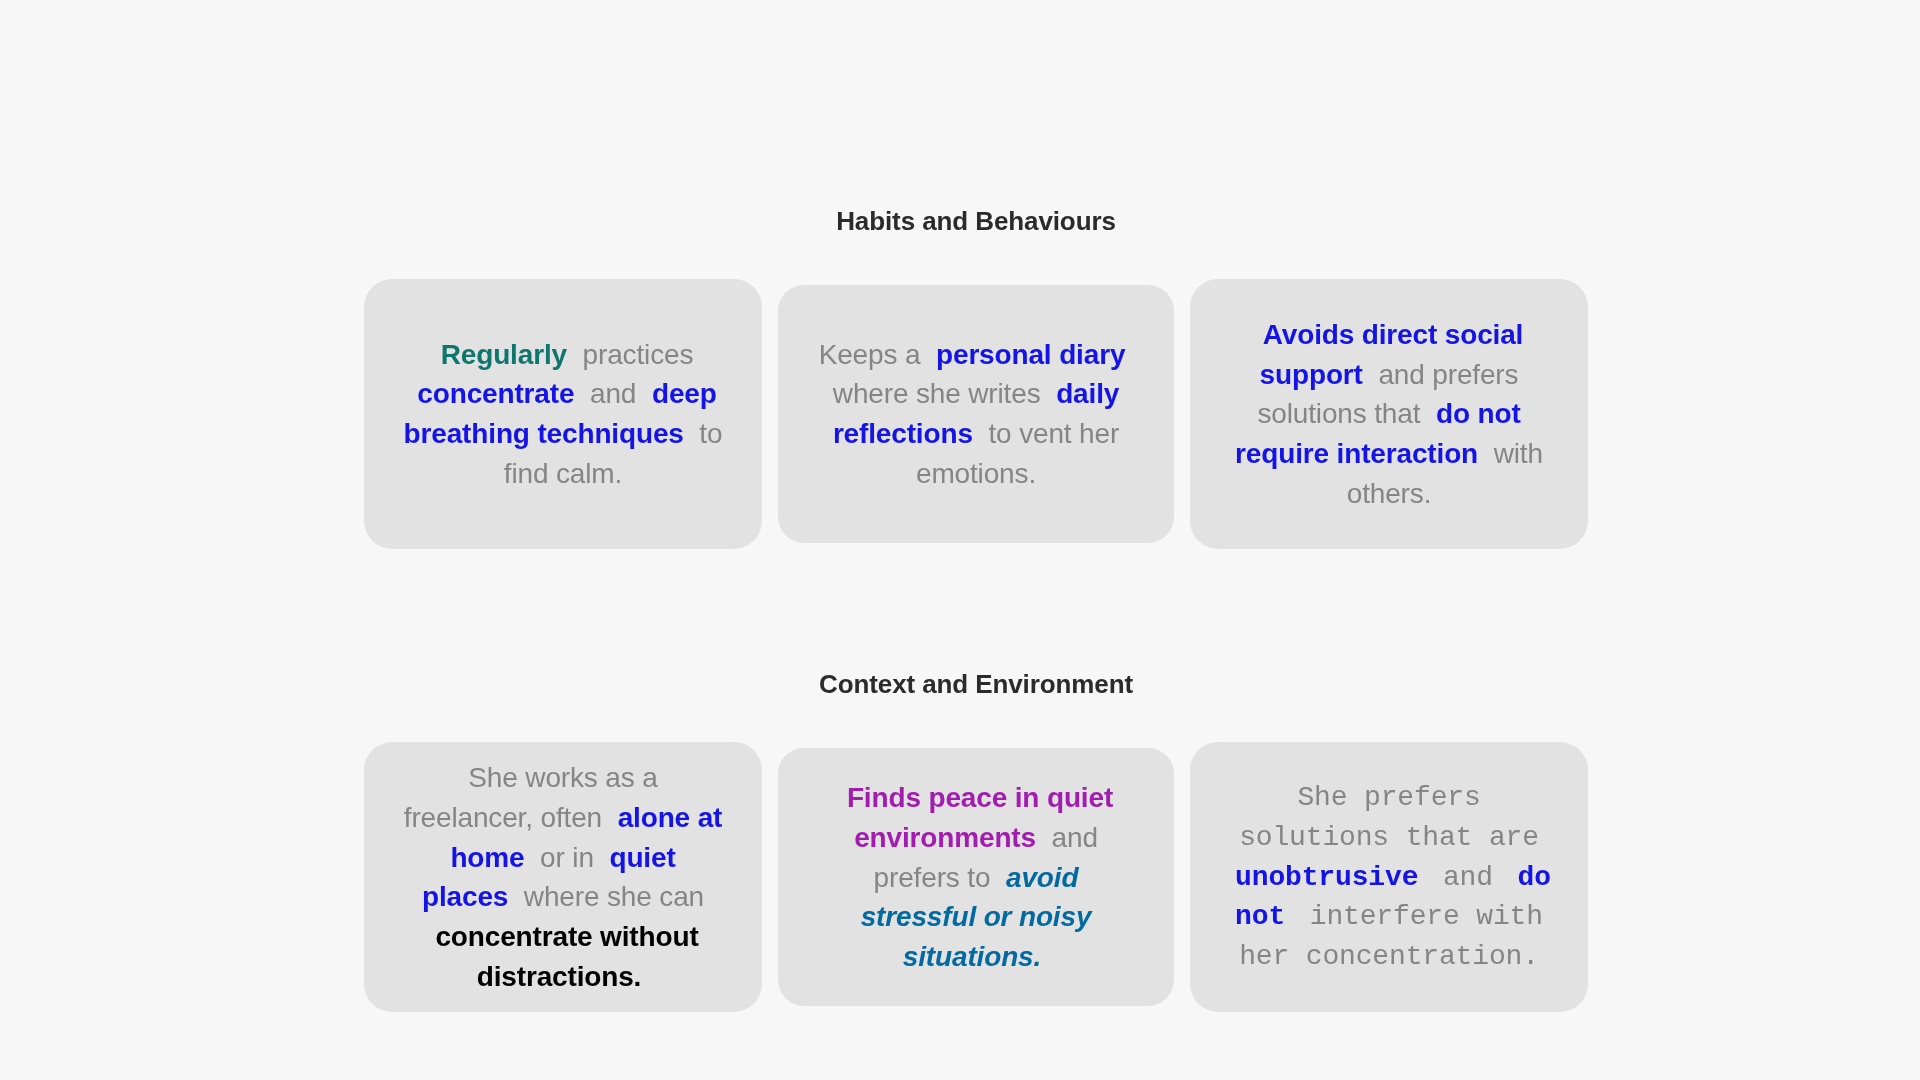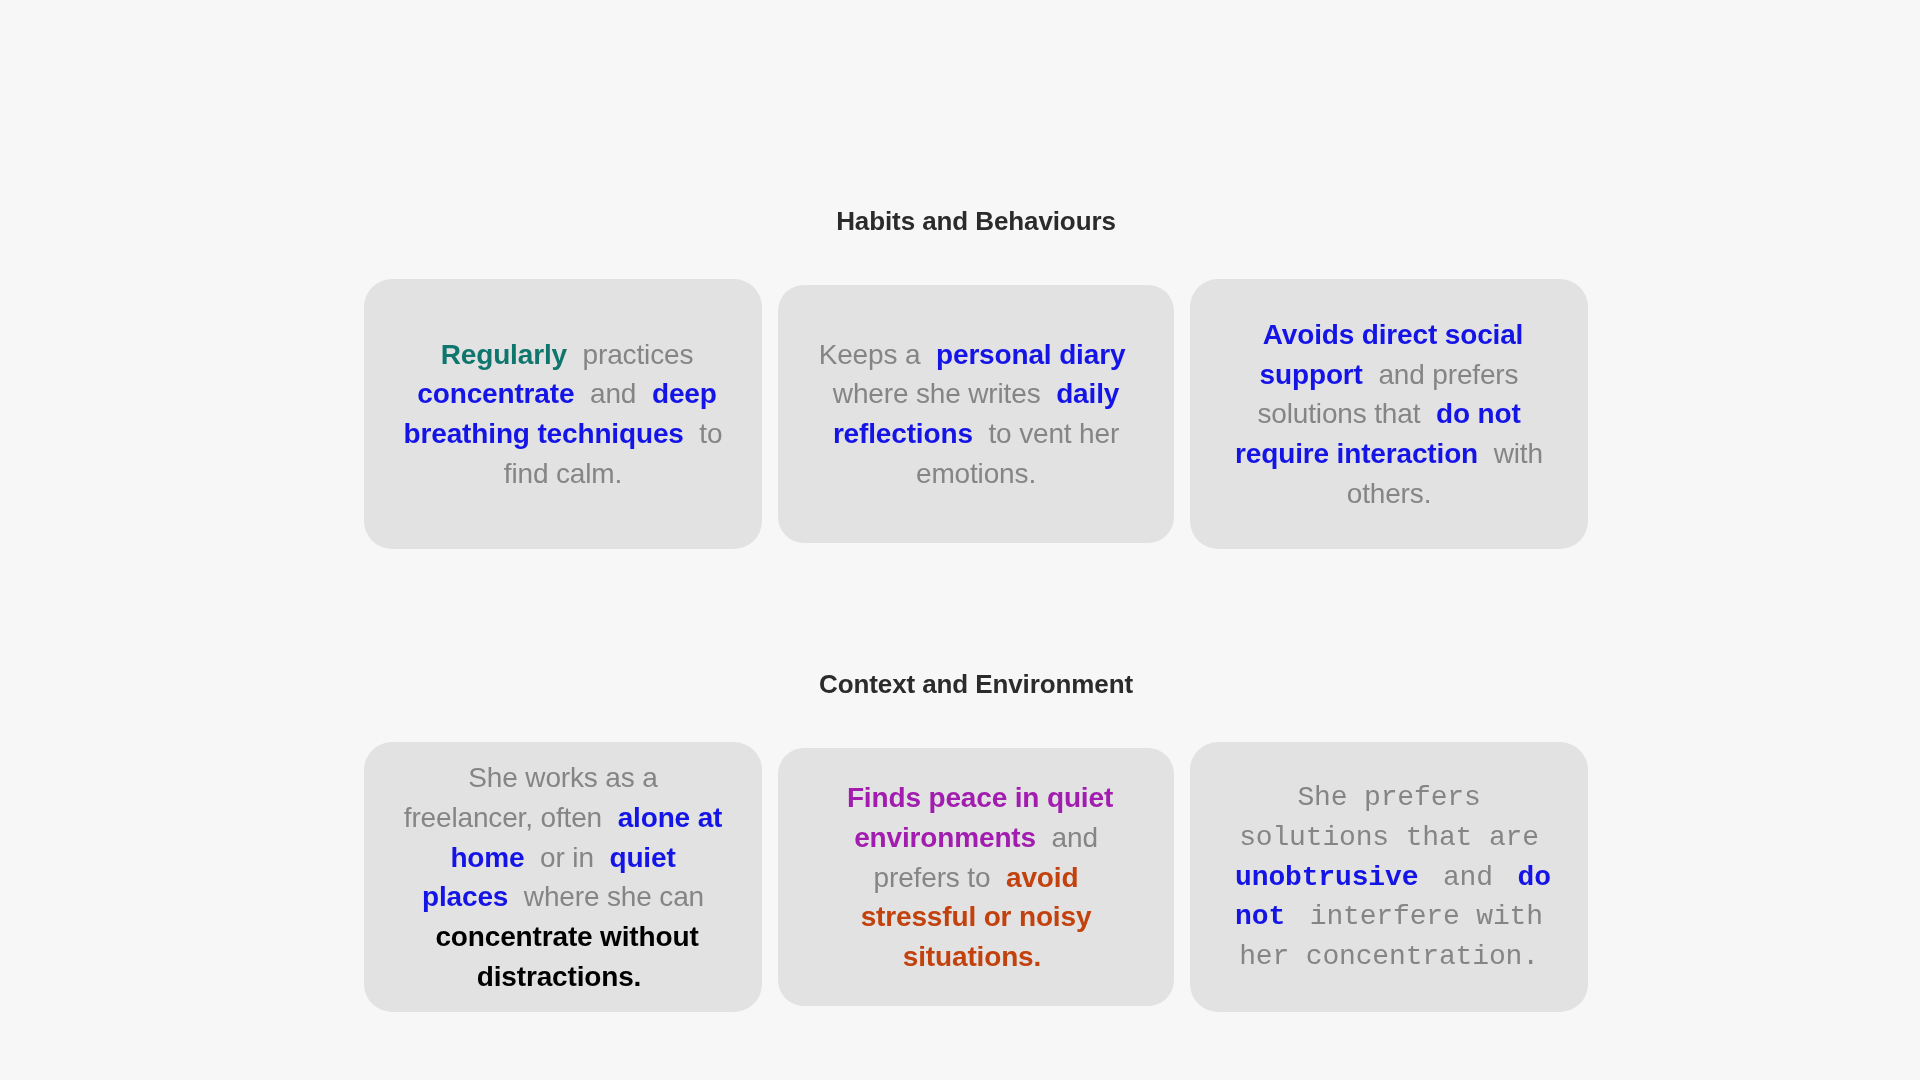--- a/index.html
+++ b/index.html
@@ -114,21 +114,21 @@
     </div>
   </section>
 
   <section class="section section-context">
     <h2 class="section-heading" style="color: rgb(43, 43, 43); text-align: center;">Context and Environment</h2>
     <div class="card-row">
       <div class="card card-side" style="background: rgb(226, 226, 226);">
         <p class="card-text" style="color: rgb(133, 133, 133);">She works as a freelancer, often <span class="hl" style="color: rgb(20, 20, 230);">alone at home</span> or in <span class="hl" style="color: rgb(20, 20, 230);">quiet places</span> where she can <span class="hl" style="color: #000000;">concentrate without distractions.</span></p>
       </div>
       <div class="card card-middle" style="background: rgb(226, 226, 226);">
-        <p class="card-text" style="color: rgb(133, 133, 133);"><span class="hl" style="color: #a21caf; text-align: center;">Finds peace in quiet environments</span> and prefers to <span class="hl" style="color: #c2410c;">avoid stressful or noisy situations.</span></p>
+        <p class="card-text" style="color: rgb(133, 133, 133);"><span class="hl" style="color: #a21caf; text-align: center;">Finds peace in quiet environments</span> and prefers to <span class="hl" style="color: #0369a1; font-style: italic;">avoid stressful or noisy situations.</span></p>
       </div>
       <div class="card card-side" style="background: rgb(226, 226, 226); font-family: Liberation Mono, monospace;">
         <p class="card-text" style="color: rgb(133, 133, 133);">She prefers solutions that are <span class="hl" style="color: rgb(20, 20, 230);">unobtrusive</span> and <span class="hl" style="color: rgb(20, 20, 230);">do not</span> interfere with her concentration.</p>
       </div>
     </div>
   </section>
 
 </div>
 
 </body></html>

